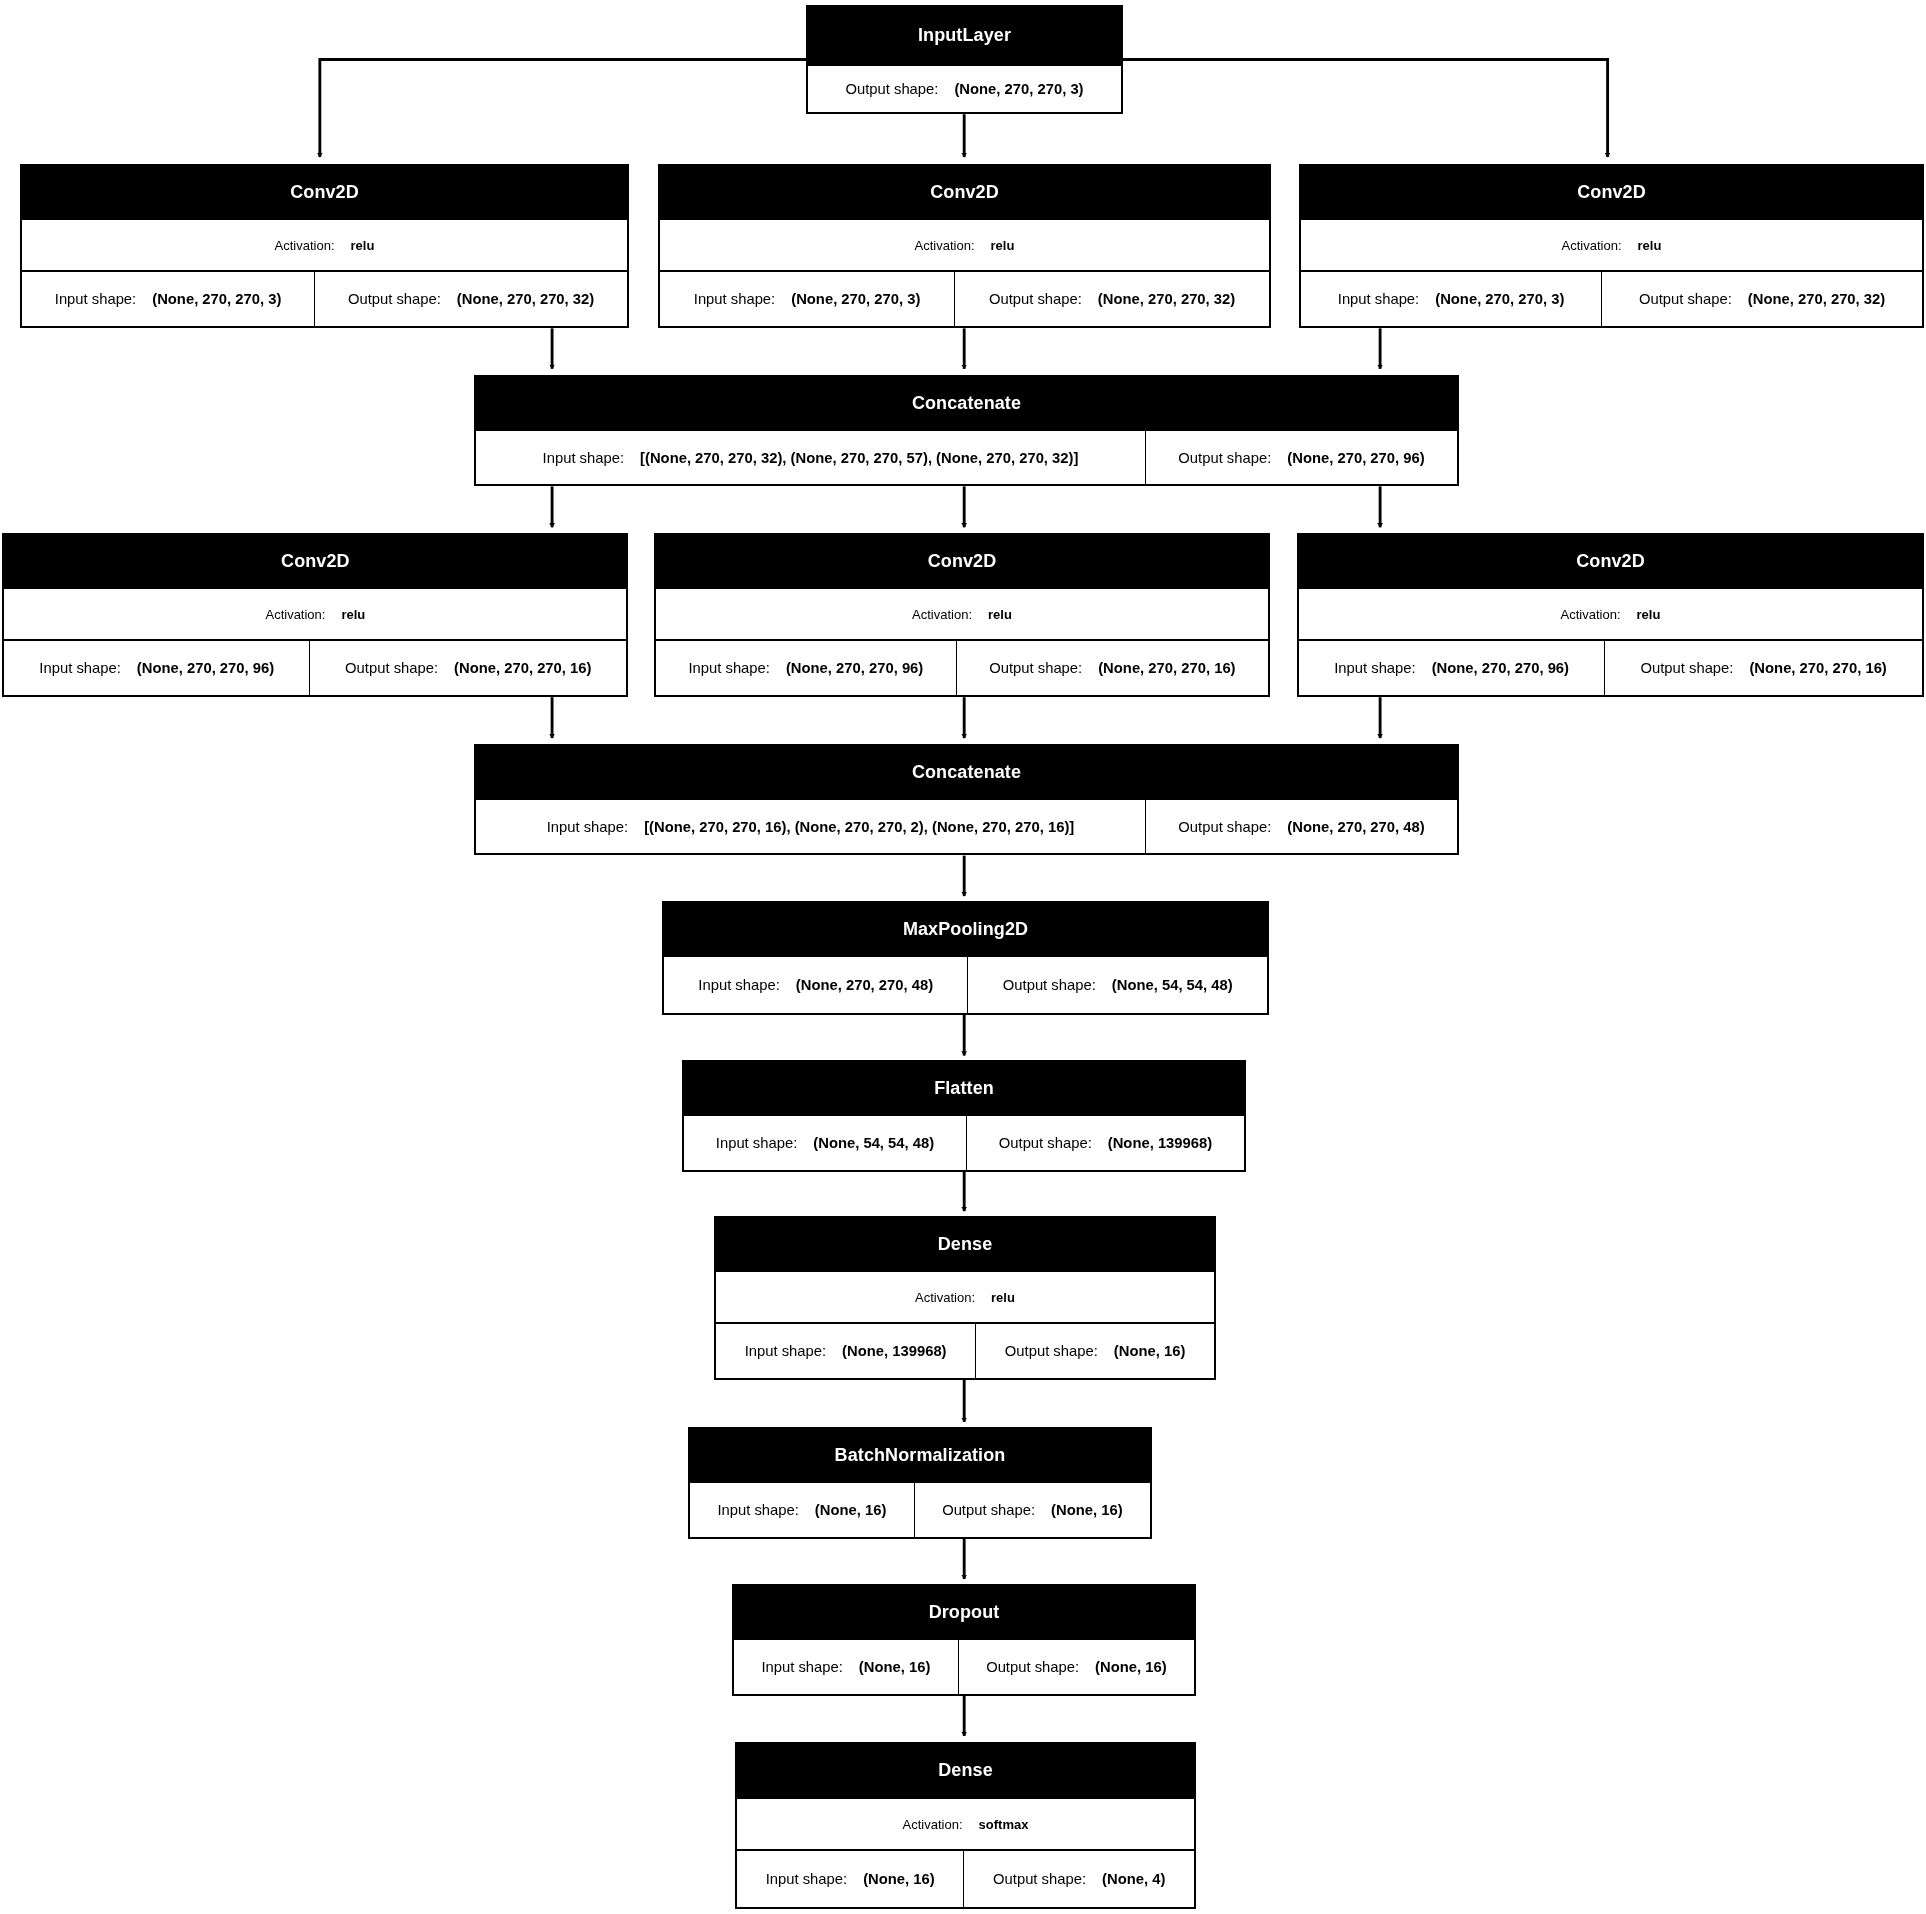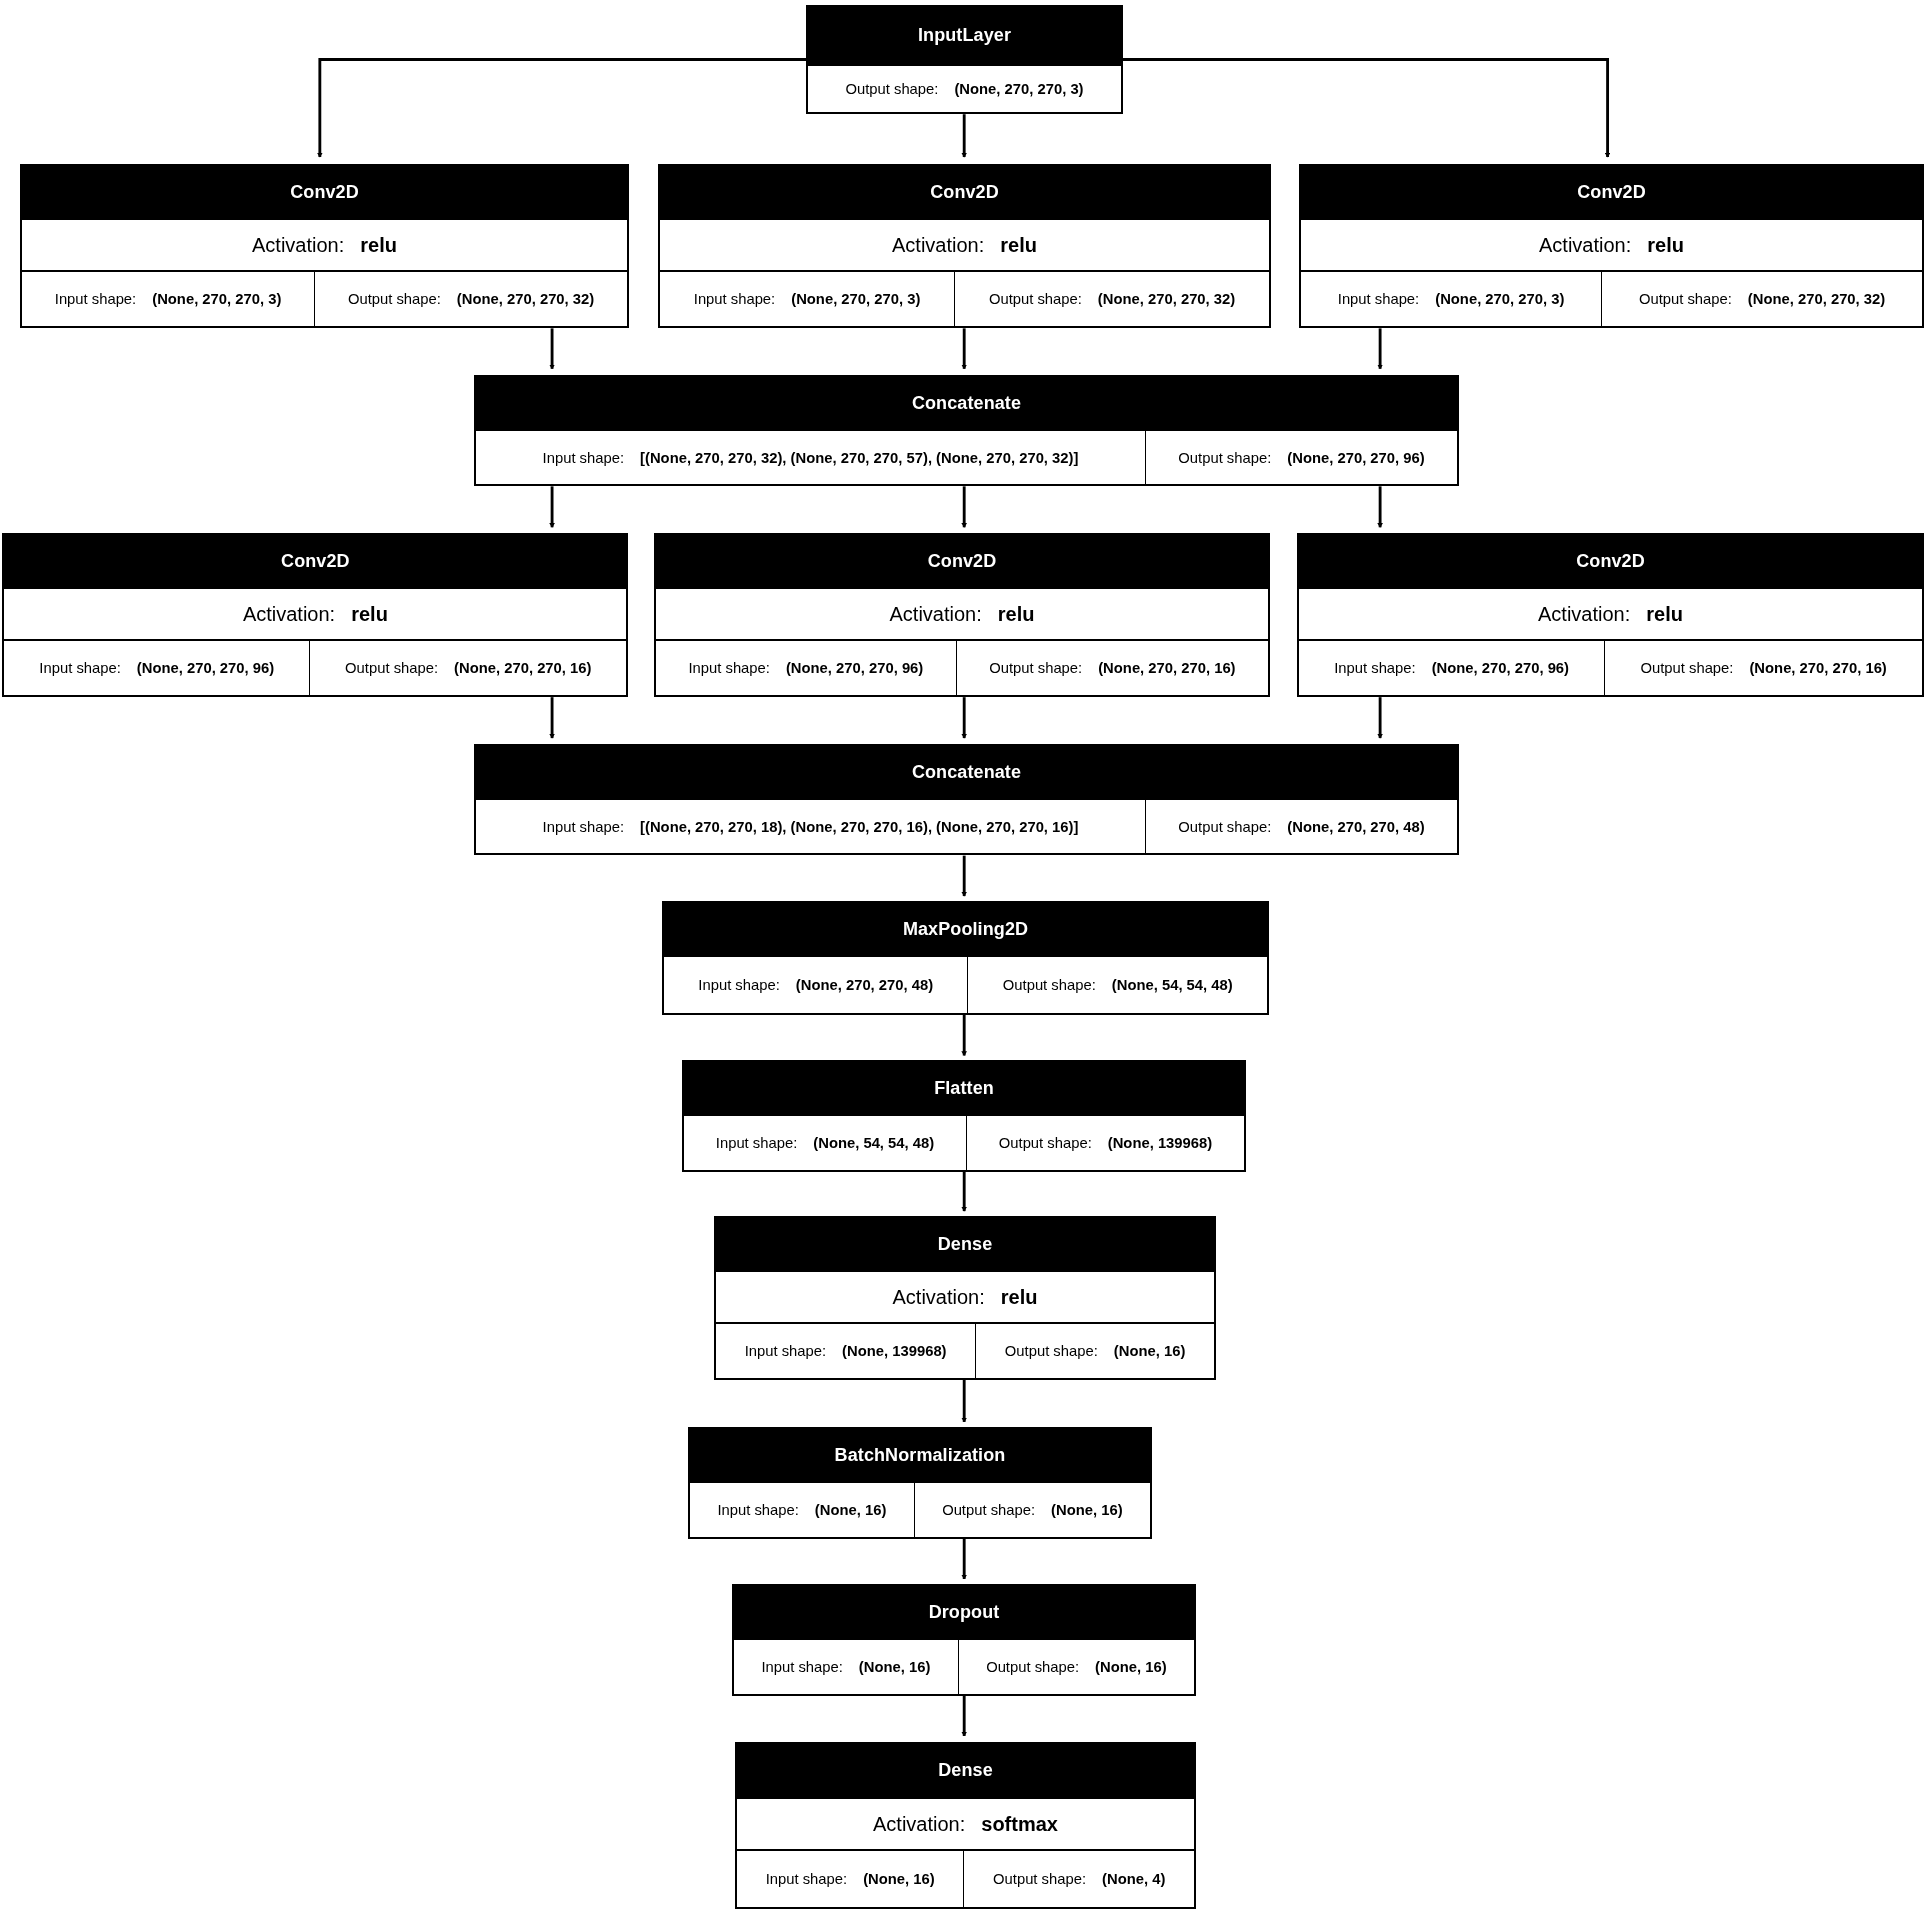--- a/index.html
+++ b/index.html
@@ -39,21 +39,21 @@
     font-weight: bold;
     font-size: 18px;
     display: flex;
     align-items: center;
     justify-content: center;
     letter-spacing: 0.1px;
   }
   .node-activation {
     background: #ffffff;
     color: #000000;
-    font-size: 20px;
+    font-size: 13px;
     display: flex;
     align-items: center;
     justify-content: center;
     border-top: 2.4px solid #000000;
     border-bottom: 2.4px solid #000000;
   }
   .node-shapes {
     display: flex;
     flex-direction: row;
     flex: 1 1 auto;
@@ -255,21 +255,21 @@
           <span class="val">(None, 270, 270, 16)</span>
       </div>
     </div>
   </div>
 
   <div class="node" style="left:474px; top:744px; width:985px; height:111px;">
     <div class="node-title" style="height:52px;">Concatenate</div>
     <div class="node-shapes single">
       <div class="shape-cell" style="flex: 0 0 669px;">
         <span class="lbl">Input shape:</span>
-          <span class="val">[(None, 270, 270, 18), (None, 270, 270, 16), (None, 270, 270, 16)]</span>
+          <span class="val">[(None, 270, 270, 16), (None, 270, 270, 2), (None, 270, 270, 16)]</span>
       </div>
       <div class="shape-cell">
         <span class="lbl">Output shape:</span>
           <span class="val">(None, 270, 270, 48)</span>
       </div>
     </div>
   </div>
 
   <div class="node" style="left:662px; top:901px; width:607px; height:114px;">
     <div class="node-title" style="height:52px;">MaxPooling2D</div>

